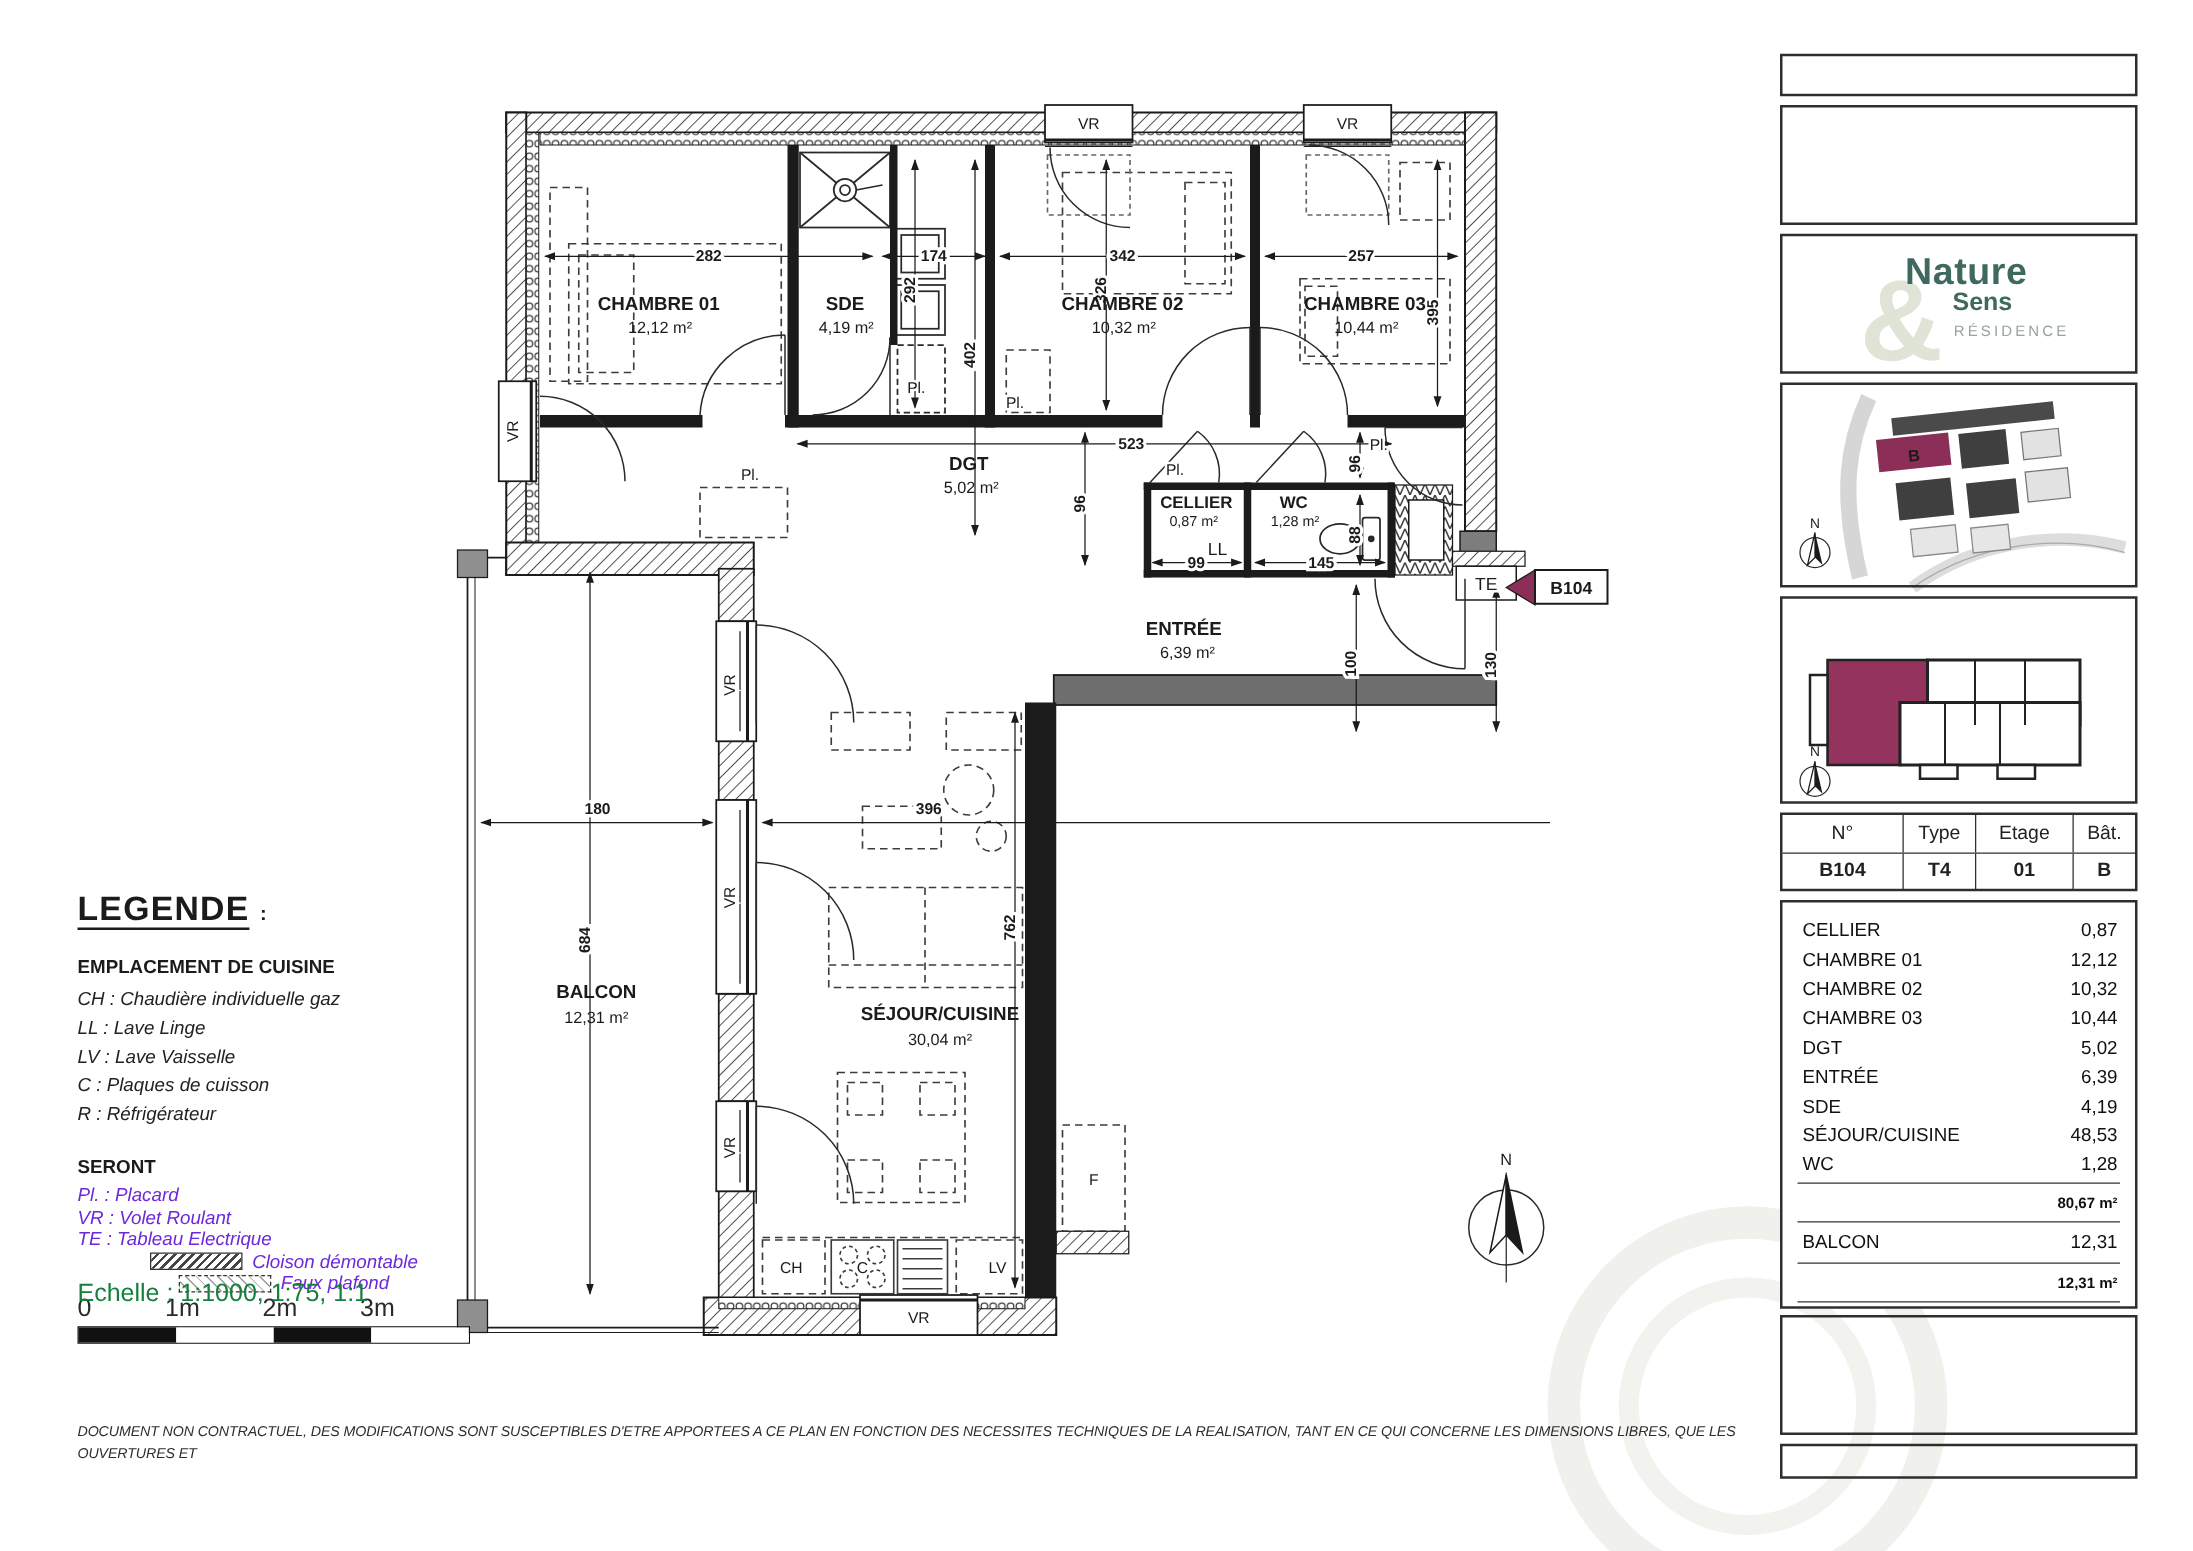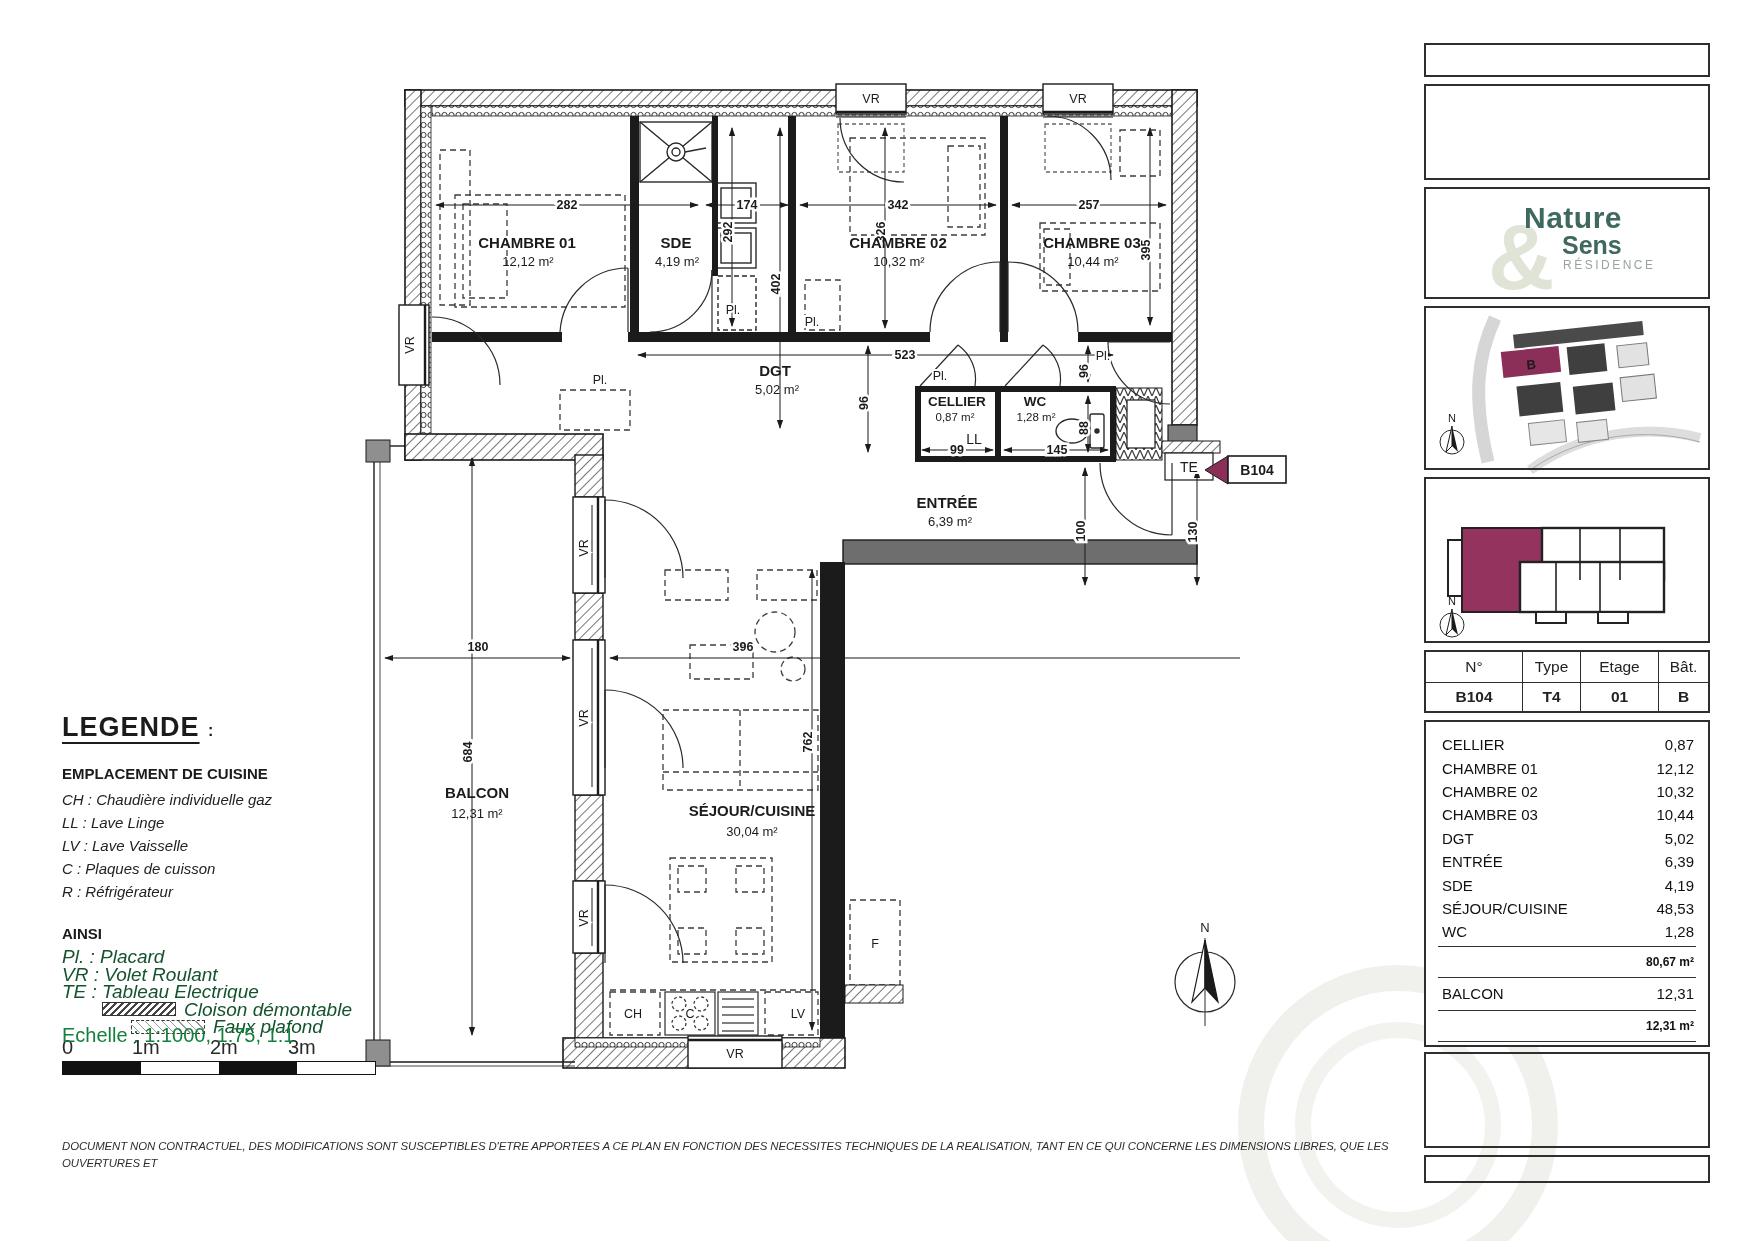--- a/index.html
+++ b/index.html
@@ -9,40 +9,40 @@
   .room-area{font-size:13px;text-anchor:middle;}
   .dim{font-weight:bold;font-size:12.5px;text-anchor:middle;paint-order:stroke;stroke:#ffffff;stroke-width:5px;}
   .small-lab{font-size:12.5px;text-anchor:middle;paint-order:stroke;stroke:#ffffff;stroke-width:4px;}
   .flag-lab{font-weight:bold;font-size:14px;text-anchor:middle;}
   .north-lab{font-size:13px;text-anchor:middle;}
   .legend{position:absolute;left:62px;top:712px;width:330px;color:#1b1b1b;}
   .legend-title{font-size:27px;font-weight:bold;letter-spacing:1px;}
   .legend-title .u{text-decoration:underline;text-underline-offset:6px;}
   .legend-h{font-size:15px;font-weight:bold;margin-top:22px;}
   .legend-items{font-size:15px;font-style:italic;line-height:23px;margin-top:6px;color:#222;}
-  .legend-items2{font-size:19px;font-style:italic;line-height:17.5px;margin-top:6px;color:#14532d;}
+  .legend-items2{font-size:15px;font-style:italic;line-height:17.5px;margin-top:6px;color:#6d28d9;}
   .swatch-row{display:flex;align-items:center;height:17.5px;justify-content:center;}
   .swatch{width:72px;height:12px;border:1px solid #333;margin-right:8px;flex:0 0 auto;}
   .scalebar{position:absolute;left:62px;top:1036px;}
   .scale-ticks{position:relative;height:22px;font-size:20px;color:#2a2a2a;}
   .scale-ticks span{position:absolute;top:0;}
   .scale-strip{margin-top:3px;width:312px;height:12px;border:1.5px solid #111;display:flex;}
   .scale-strip i{flex:1 1 0;}
   .seg-b{background:#111;}
   .seg-w{background:#fff;}
   .echelle{position:absolute;left:62px;top:1024px;font-size:20px;color:#15803d;}
   .disclaimer{position:absolute;left:62px;top:1138px;width:1345px;font-size:11.4px;font-style:italic;color:#2d2d2d;line-height:16.5px;letter-spacing:-0.1px;}
   
   .sbox{position:absolute;left:1424px;width:286px;border:2px solid #2e2e2e;background:#fff;box-sizing:border-box;}
   .sbox.clear{background:transparent;}
   .logo-box{display:block;}
   .logo-wrap{position:relative;width:100%;height:100%;}
   .logo-amp{position:absolute;left:62px;top:22px;font-size:92px;font-weight:bold;color:#e0e4d6;line-height:1;}
   .logo-line1{position:absolute;left:98px;top:12px;font-size:30px;font-weight:bold;color:#3f685e;letter-spacing:0.5px;}
-  .logo-line2{position:absolute;left:136px;top:42px;font-size:25px;font-weight:bold;color:#3f685e;}
+  .logo-line2{position:absolute;left:136px;top:42px;font-size:20px;font-weight:bold;color:#3f685e;}
   .logo-line3{position:absolute;left:137px;top:69px;font-size:12px;color:#96a49c;letter-spacing:2.5px;}
   .unit-table{position:absolute;left:1424px;top:650px;width:286px;height:63px;border:2px solid #2e2e2e;box-sizing:border-box;background:#fff;}
   .unit-table .row{display:flex;height:50%;}
   .unit-table .cell{border-right:1.5px solid #2e2e2e;display:flex;align-items:center;justify-content:center;font-size:15.5px;color:#222;}
   .unit-table .cell:last-child{border-right:none;}
   .unit-table .hdr{border-bottom:1.5px solid #2e2e2e;}
   .unit-table .val .cell{font-weight:bold;}
   .c1{width:96px;} .c2{width:57px;} .c3{width:77px;} .c4{flex:1;}
   .areas-box{position:absolute;left:1424px;top:720px;width:286px;height:327px;border:2px solid #2e2e2e;box-sizing:border-box;background:#fff;padding:11px 14px 0 16px;}
   .arow{display:flex;justify-content:space-between;font-size:15px;color:#111;height:23.4px;align-items:center;}
@@ -438,21 +438,21 @@
   <div class="legend">
     <div class="legend-title"><span class="u">LEGENDE</span> <span style="font-size:16px">:</span></div>
     <div class="legend-h">EMPLACEMENT DE CUISINE</div>
     <div class="legend-items">
       <div>CH : Chaudière individuelle gaz</div>
       <div>LL : Lave Linge</div>
       <div>LV : Lave Vaisselle</div>
       <div>C : Plaques de cuisson</div>
       <div>R : Réfrigérateur</div>
     </div>
-    <div class="legend-h">AINSI</div>
+    <div class="legend-h">SERONT</div>
     <div class="legend-items2">
       <div>Pl. :  Placard</div>
       <div>VR : Volet Roulant</div>
       <div>TE : Tableau Electrique</div>
       <div class="swatch-row">
         <span class="swatch" style="background:repeating-linear-gradient(135deg,#fff 0 3px,#444 3px 5px);"></span>
         <span>Cloison démontable</span>
       </div>
       <div class="swatch-row">
         <span class="swatch" style="background:repeating-linear-gradient(45deg,#fff 0 5px,#999 5px 6px);border-style:dashed;"></span>

